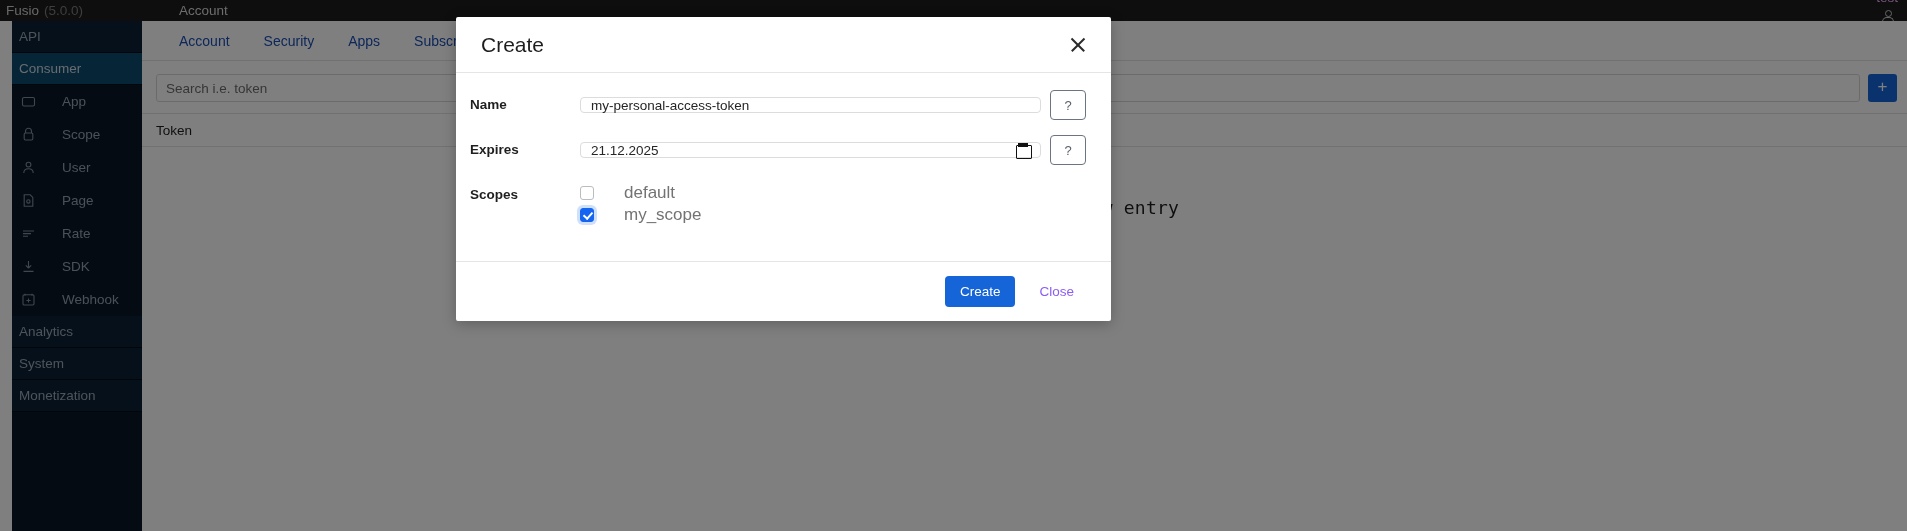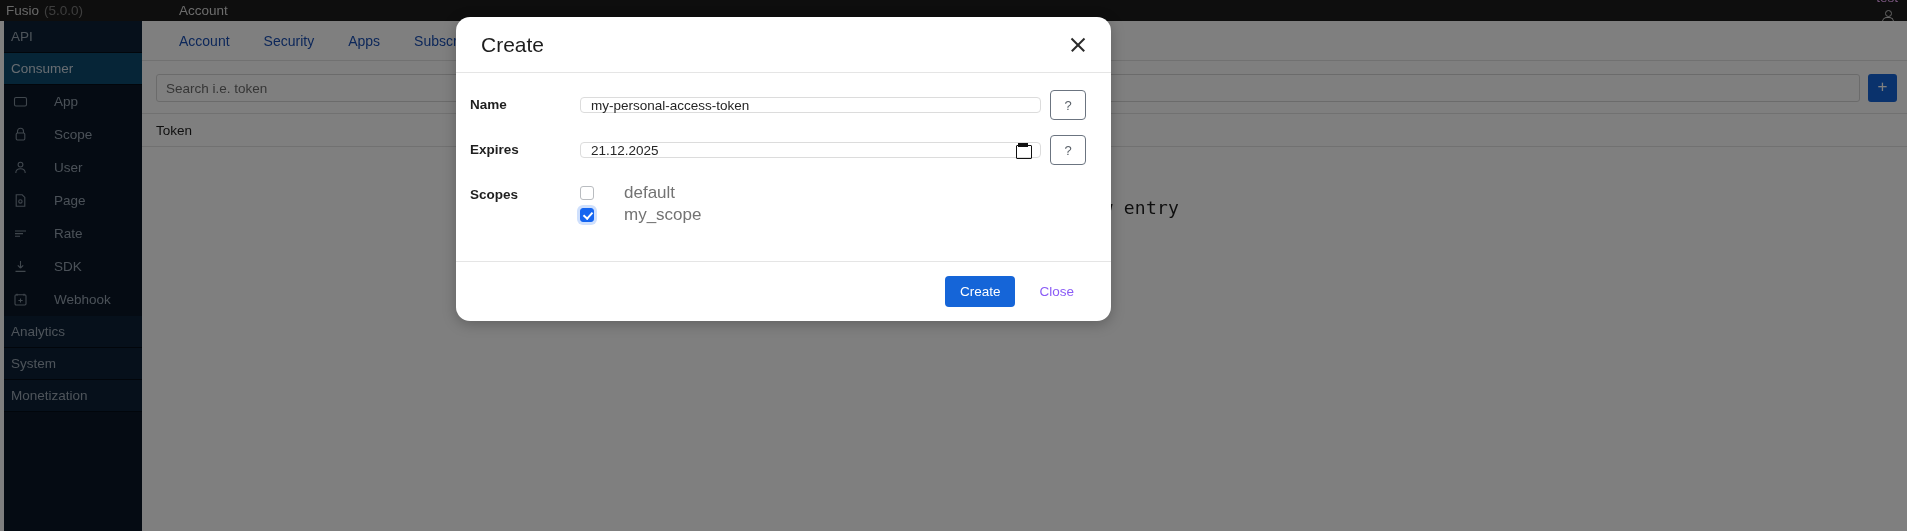--- a/index.html
+++ b/index.html
@@ -36,21 +36,21 @@
     border: 1.2px solid #cfcfcf; border-bottom: none;
     border-radius: 5px 5px 0 0;
   }
   .caret-dn {
     width: 0; height: 0; border-left: 4px solid transparent;
     border-right: 4px solid transparent; border-top: 4.5px solid #cfcfcf;
   }
 
   
   .sidebar {
-    position: absolute; top: 21px; left: 4px; width: 160px; height: 510px;
+    position: absolute; top: 21px; left: 12px; width: 160px; height: 510px;
     background: #0a1626;
     font-size: 13.5px;
   }
   .side-head {
     height: 32px; display: flex; align-items: center;
     padding-left: 7px; color: #9aa7b4;
     border-bottom: 1px solid #050d17;
     background: #0c2136;
   }
   .side-head.active { background: #0c4a6e; color: #cdd8e2; }
@@ -102,21 +102,21 @@
 
   
   .overlay {
     position: absolute; top: 0; left: 0; width: 1907px; height: 531px;
     background: rgba(0,0,0,.5);
   }
 
   
   .modal {
     position: absolute; top: 17px; left: 456px; width: 655px;
-    background: #fff; border-radius: 14px;
+    background: #fff; border-radius: 2px;
     box-shadow: 0 3px 14px rgba(0,0,0,.25);
   }
   .modal-head {
     height: 56px; display: flex; align-items: center;
     padding: 0 22px 0 25px; border-bottom: 1px solid #e5e5e5;
   }
   .modal-title { font-size: 21px; color: #1e1e1e; }
   .x-btn { margin-left: auto; width: 22px; height: 22px; position: relative; }
   .x-btn::before, .x-btn::after {
     content: ""; position: absolute; left: 2px; top: 10px;

